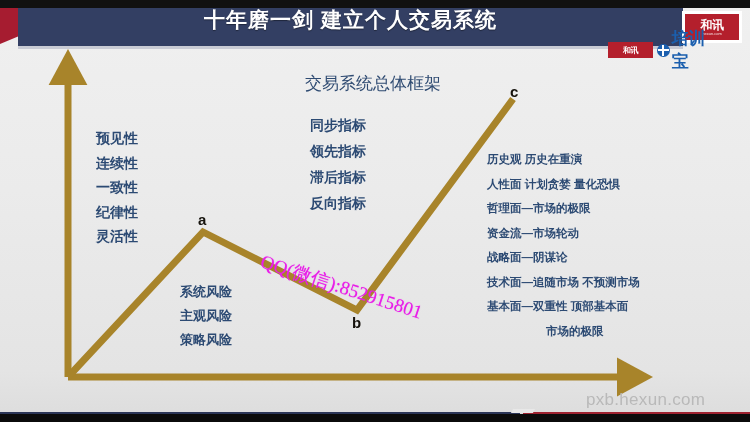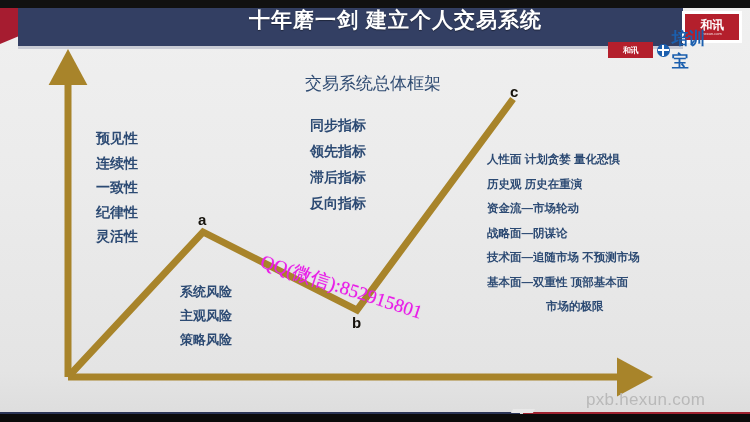--- a/index.html
+++ b/index.html
@@ -40,21 +40,20 @@
     position:absolute;left:0;top:0;width:24px;height:36px;
     background:#a61c30;
     clip-path:polygon(0 0,100% 0,100% 72%,0 100%);
   }
   .header-title{
     position:absolute;left:18px;top:0;width:665px;height:24px;
     display:flex;align-items:center;justify-content:center;
     color:#ffffff;font-size:21px;font-weight:bold;letter-spacing:1px;
     text-shadow:0 1px 1px rgba(0,0,0,.4);
     white-space:nowrap;
-    padding-left:45px;
   }
   .header-logo{
     position:absolute;right:8px;top:3px;
     width:60px;height:32px;background:#ffffff;
     display:flex;align-items:center;justify-content:center;
   }
   .logo-box{
     width:54px;height:26px;background:#b41f2c;
     display:flex;align-items:center;justify-content:center;
     color:#ffffff;
@@ -210,22 +209,23 @@
 
   <div class="tblk center-title">交易系统总体框架</div>
   <div class="tblk col-center">
     <div>同步指标</div>
     <div>领先指标</div>
     <div>滞后指标</div>
     <div>反向指标</div>
   </div>
 
   <div class="tblk col-right">
+    <div>历史观   历史在重演</div>
     <div>人性面  计划贪婪 量化恐惧</div>
-    <div>历史观   历史在重演</div>
+    <div>哲理面—市场的极限</div>
     <div>资金流—市场轮动</div>
     <div>战略面—阴谋论</div>
     <div>技术面—追随市场 不预测市场</div>
     <div>基本面—双重性 顶部基本面</div>
     <div><span class="indent">市场的极限</span></div>
   </div>
 
   <div class="qq-mark">QQ(微信):852915801</div>
   <div class="pxb-mark">pxb.hexun.com</div>
 

